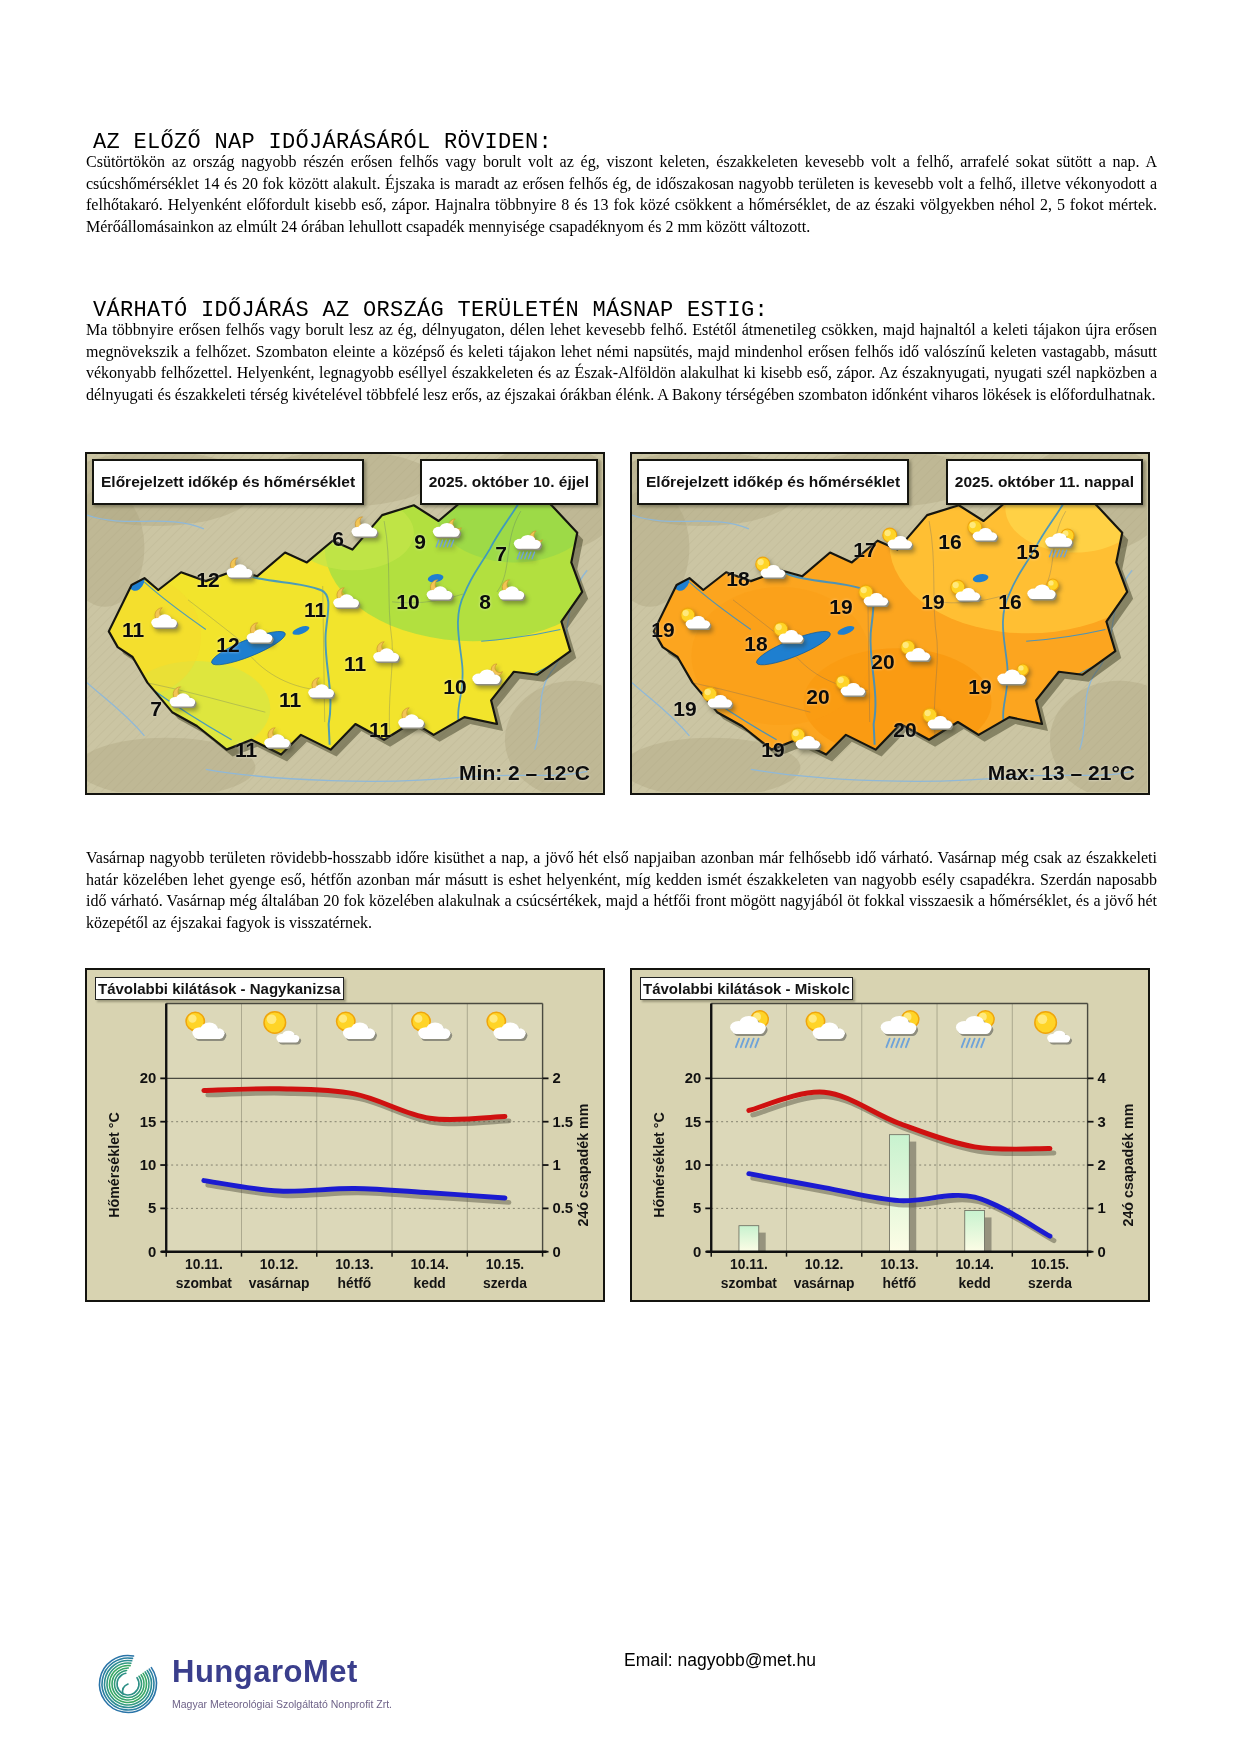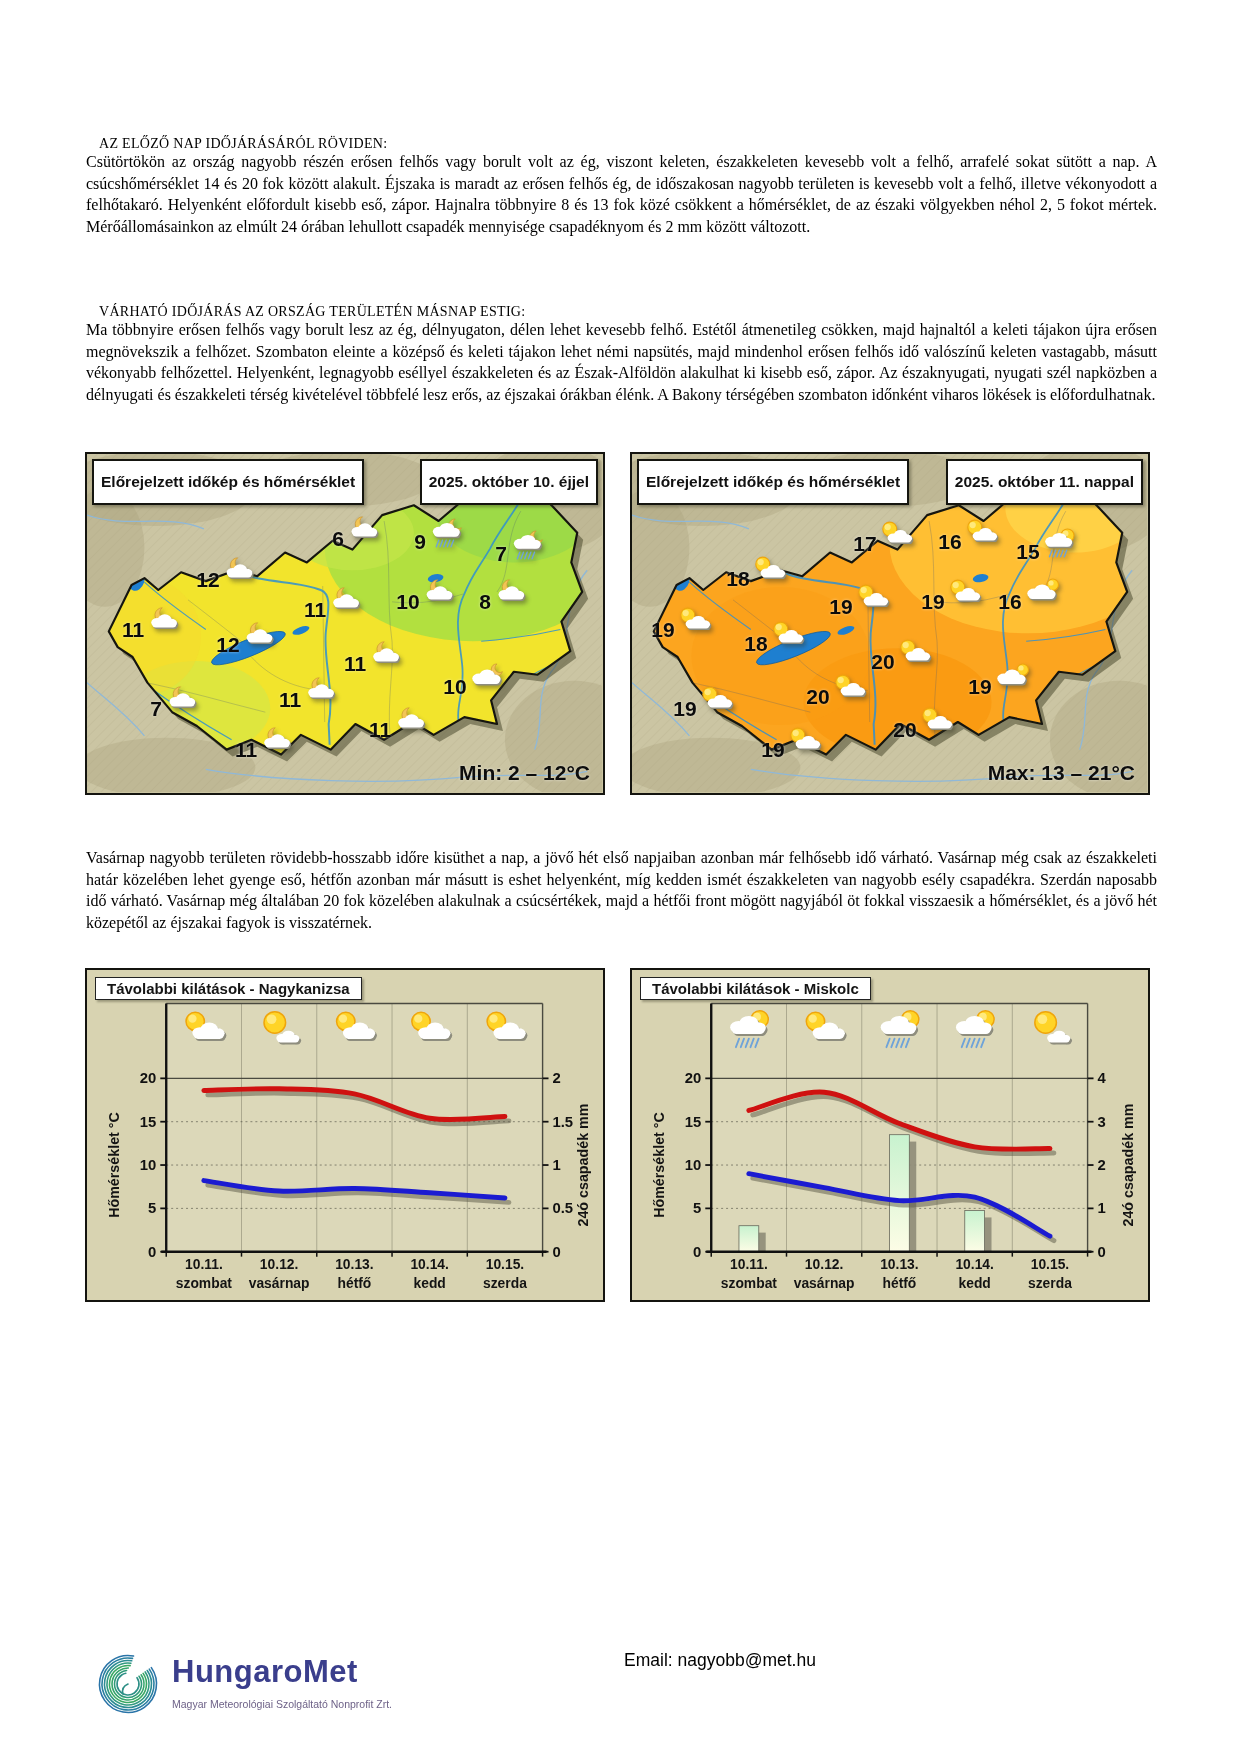--- a/index.html
+++ b/index.html
@@ -1,31 +1,31 @@
 <!DOCTYPE html>
 <html><head>
 <meta charset="utf-8">
 <style>
   html,body{margin:0;padding:0;background:#ffffff}
   body{width:1241px;height:1754px;position:relative;font-family:"Liberation Serif",serif;color:#000}
   .page{position:absolute;inset:0;overflow:hidden}
-  .sec-h{position:absolute;left:85px;width:1071px;margin:14px;font-size:14px;font-weight:400;letter-spacing:.3px;font-family:Liberation Serif, serif}
+  .sec-h{position:absolute;left:85px;width:1071px;margin:8px;font-size:22px;font-weight:400;letter-spacing:.3px;font-family:Liberation Mono, monospace}
   .body-p{position:absolute;left:85px;width:1071px;margin:1px;font-size:16px;line-height:21.6px;text-align:justify;font-family:"Liberation Serif",serif}
   .map{position:absolute;top:452px;width:520px;height:343px;border:2.5px solid #14140f;box-sizing:border-box;background:#cbc5a3;overflow:hidden}
   .map-canvas,.chart-canvas{position:absolute;inset:0}
   .map-canvas svg,.chart-canvas svg{position:absolute;left:0;top:0}
   .map-box{position:absolute;background:#fff;border:2px solid #15150f;font:bold 15.5px "Liberation Sans",sans-serif;color:#111;padding:12px 7px;white-space:nowrap;box-shadow:2px 2px 3px rgba(50,50,30,.4)}
   .map-title-box{left:5px;top:5px}
   .map-date-box{right:5px;top:5px}
   .map-range{position:absolute;right:13px;bottom:8px;font:bold 21px "Liberation Sans",sans-serif;color:#0d0d0d;text-shadow:0 0 3px rgba(255,255,255,.6)}
   .station{position:absolute;display:flex;align-items:center;transform:translate(-50%,-50%);white-space:nowrap}
   .station .tval{font:bold 21px "Liberation Sans",sans-serif;color:#0b0b0b;text-shadow:0 0 3px rgba(255,255,255,.55)}
   .station svg{margin:-16px 0 0 2px;filter:drop-shadow(2px 3px 2px rgba(60,60,40,.45))}
   .panel{position:absolute;top:968px;width:520px;height:334px;border:2.5px solid #14140f;box-sizing:border-box;background:#d8d3b1;overflow:hidden}
-  .chart-title-box{position:absolute;left:8px;top:7px;background:#fff;border:1.5px solid #222;font:bold 15px "Liberation Sans",sans-serif;padding:2px 11px;color:#141414;white-space:nowrap;box-shadow:2px 2px 2px rgba(50,50,30,.35)}
+  .chart-title-box{position:absolute;left:8px;top:7px;background:#fff;border:1.5px solid #222;font:bold 15px "Liberation Sans",sans-serif;padding:2px 2px;color:#141414;white-space:nowrap;box-shadow:2px 2px 2px rgba(50,50,30,.35)}
   .footer{position:absolute;top:1634px;left:0;width:1241px;height:105px}
   .logo{position:absolute;left:88px;top:4px;display:flex;align-items:center}
   .logo-texts{margin-left:4px}
   .logo-name{font:600 31px "Liberation Sans",sans-serif;color:#3a3e8c;letter-spacing:.5px}
   .logo-tag{font:400 10.5px "Liberation Sans",sans-serif;color:#6e6288;margin-top:8px}
   .footer-text{position:absolute;left:300px;top:10px;width:840px;text-align:center;font:400 17.5px "Liberation Sans",sans-serif;color:#000;line-height:33px}
 </style>
 </head>
 <body>
 
@@ -421,21 +421,21 @@
             <ellipse cx="216" cy="179" rx="9" ry="3.5" transform="rotate(-20 216 179)" fill="#1e7fd0"></ellipse>
             <ellipse cx="50" cy="128" rx="8" ry="11" transform="rotate(18 50 128)" fill="#1e7fd0"></ellipse>
             <ellipse cx="352" cy="126" rx="8" ry="4" transform="rotate(-10 352 126)" fill="#1e7fd0"></ellipse>
           </g>
           <path d="M22,180 L45,133 58,126 72,138 95,120 120,129 150,118 172,124 200,100 222,110 248,88 268,97 298,62 330,52 355,68 376,50 405,28 425,42 446,30 470,53 495,80 489,110 500,140 479,170 488,200 455,224 431,221 408,250 414,274 381,267 350,285 329,272 300,290 271,274 246,300 216,285 196,305 166,290 141,300 111,276 86,262 61,232 46,206 31,196 Z" fill="none" stroke="#15150f" stroke-width="2.2" stroke-linejoin="round"></path>
         </svg>
       </div>
     <div class="map-box map-title-box">Előrejelzett időkép és hőmérséklet</div>
     <div class="map-box map-date-box">2025. október 11. nappal</div>
     <div class="map-range">Max: 13 – 21°C</div>
-  <div class="station" style="left: 252px; top: 90px;">
+  <div class="station" style="left: 252px; top: 96px;">
         <span class="tval">17</span>
         <svg width="36" height="33" viewBox="0 0 44 40">
           <circle cx="14" cy="11" r="8.5" fill="#FFD427" stroke="#EFA50C" stroke-width="1.4"></circle>
     <circle cx="11.45" cy="8.45" r="3.825" fill="#FFEC8C" opacity=".85"></circle>
           <g transform="translate(9.6,16) scale(0.95)" fill="#8e8d7e">
     <ellipse cx="11" cy="8" rx="7.5" ry="5.5"></ellipse>
             <ellipse cx="20" cy="4.5" rx="8.5" ry="6.5"></ellipse>
     <ellipse cx="28" cy="8.5" rx="7" ry="5"></ellipse>
             <rect x="5" y="6" width="29" height="8" rx="4"></rect>
           </g>

